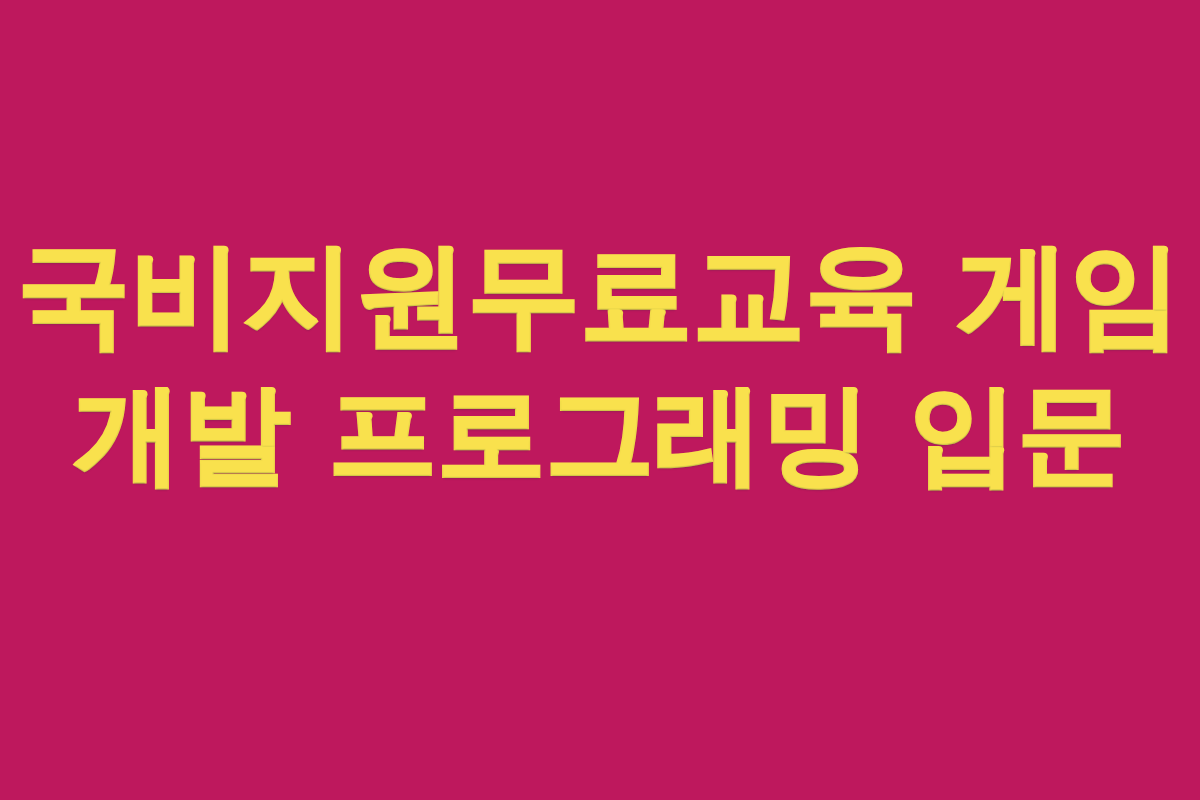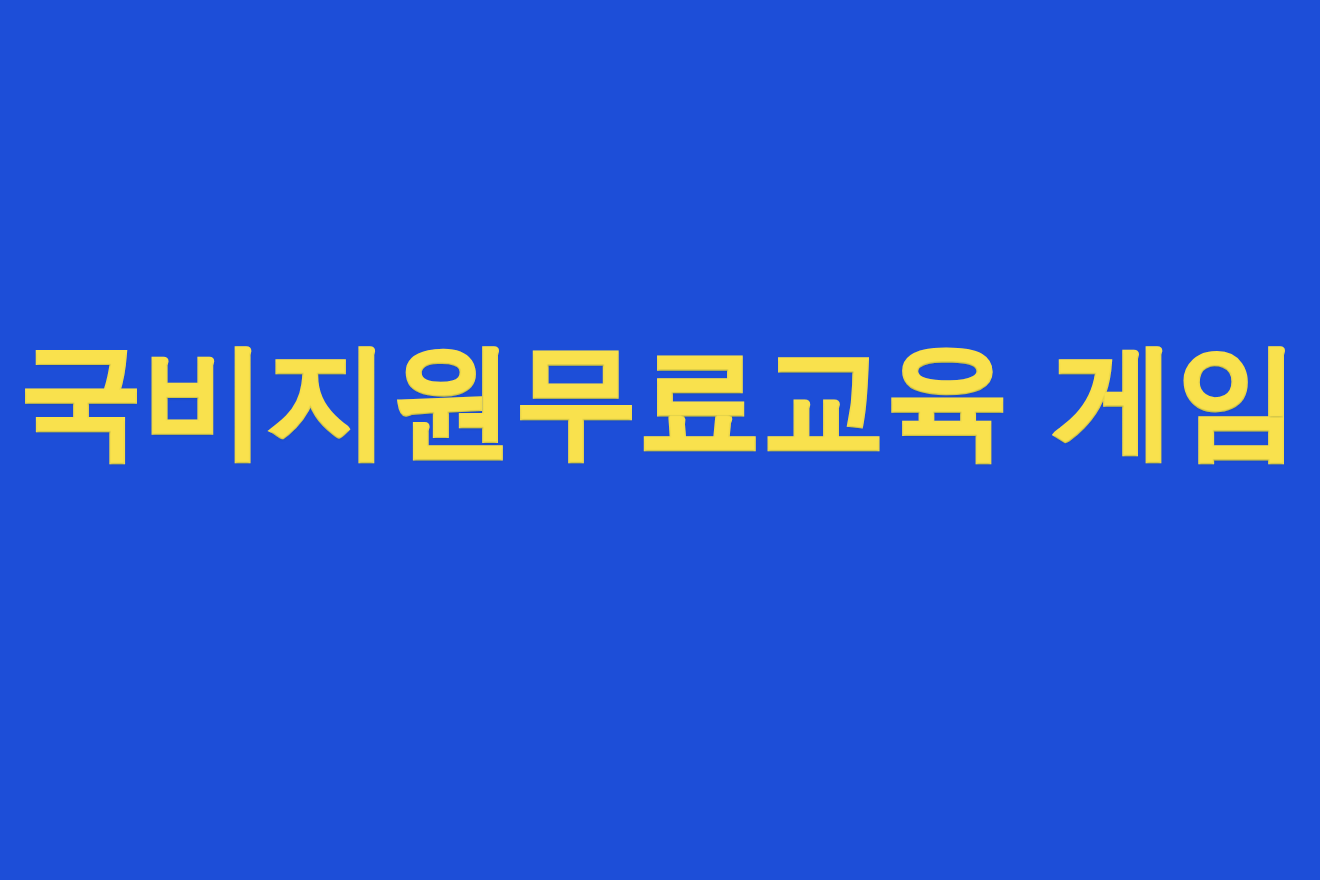--- a/index.html
+++ b/index.html
@@ -61,22 +61,23 @@
        0  2px 2px rgba(8,60,55,0.28);
   }
 
   .headline-line.line-2 {
     font-size: 108px;
   }
 </style>
 </head>
 <body style="width: 1200px; height: 800px;">
 
-<div id="banner" style="background: #1d4ed8; width: 1200px; height: 800px;">
+<div id="banner" style="background: #be185d; width: 1200px; height: 800px;">
 
   <div id="headline">
 
     <span class="headline-line line-1" style="color: rgb(249, 225, 77); -webkit-text-stroke: 3px rgb(249, 225, 77);">국비지원무료교육 게임</span>
 
+    <span class="headline-line line-2" style="color: rgb(249, 225, 77); -webkit-text-stroke: 3px rgb(249, 225, 77);">개발 프로그래밍 입문</span>
 
   </div>
 
 </div>
 
 </body></html>

